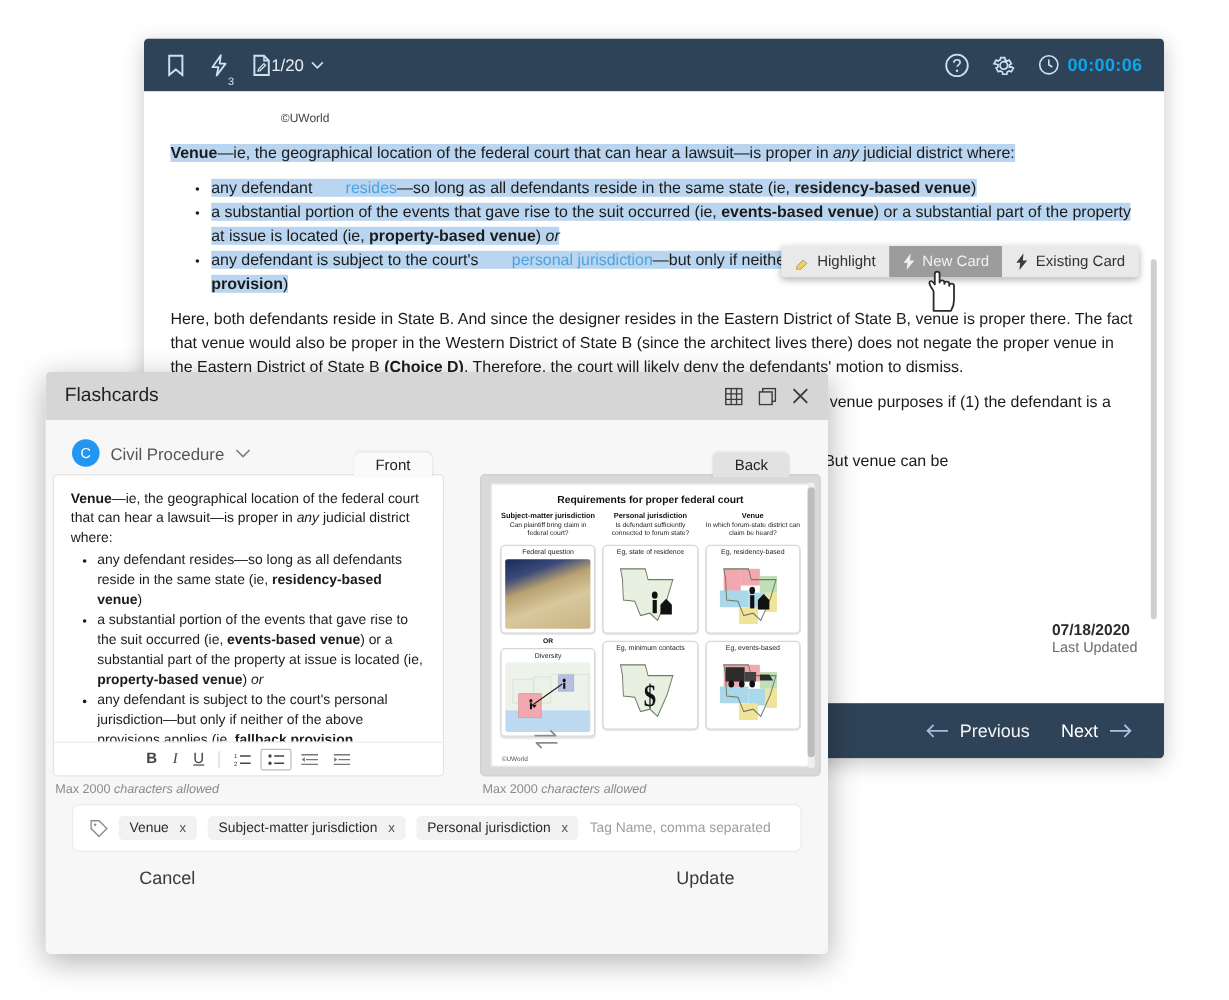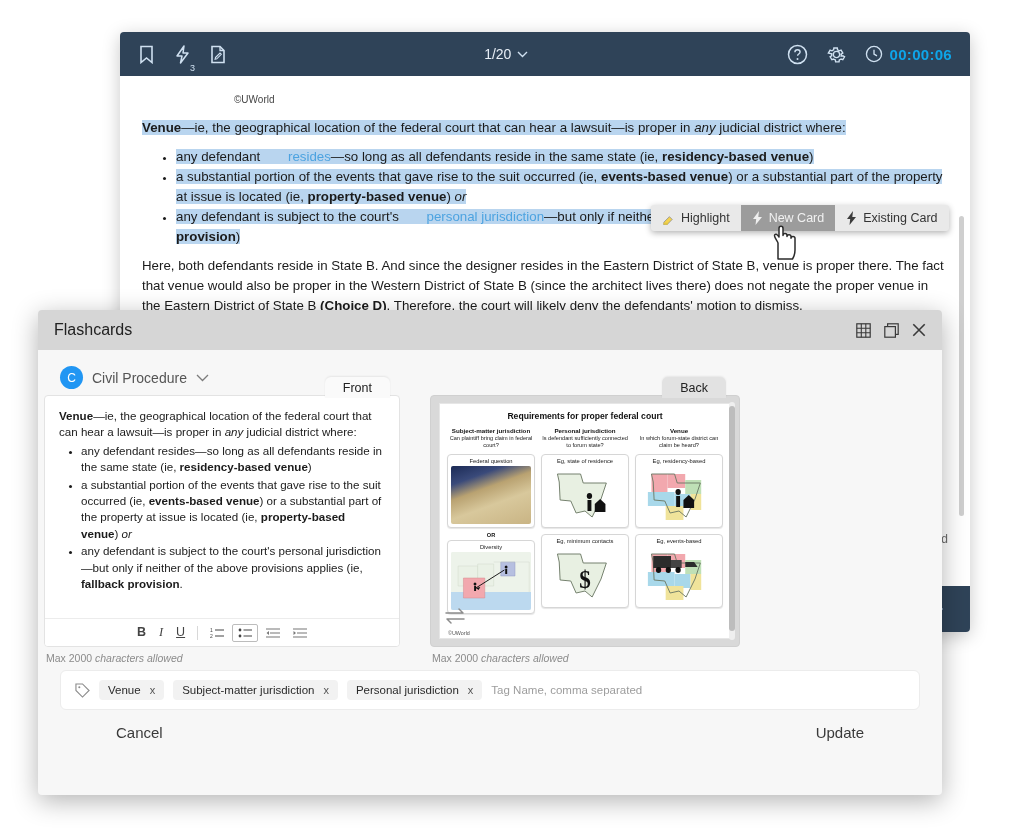--- a/index.html
+++ b/index.html
@@ -21,21 +21,21 @@
     box-shadow: 0 4px 18px rgba(0,0,0,.22);
     overflow: hidden;
   }
   .qheader {
     height: 44px; background: #2f4358;
     display: flex; align-items: center;
     padding: 0 18px;
     color: #cfe0f0;
   }
   .qh-left { display: flex; align-items: center; gap: 20px; }
-  .qh-center { flex: 1; display: flex; justify-content: center; align-items: center; gap:6px;
+  .qh-center { flex: 1; display: flex; align-items: center; gap:6px;
                color: #e7eef6; font-size: 14px; }
   .qh-right { display: flex; align-items: center; gap: 18px; }
   .qh-timer { display:flex; align-items:center; gap:7px; color:#0ea5e9; font-size:15px; font-weight:bold; letter-spacing:.3px;}
   .ic { display:inline-block; line-height:0; }
   .ic svg { display:block; }
   .lightning-badge { position: relative; }
   .lightning-badge .sub {
     position: absolute; right: -5px; bottom: -4px;
     font-size: 9px; color: #cfe0f0; font-family:"Liberation Sans", sans-serif;
   }
@@ -78,21 +78,21 @@
     border-radius: 3px; box-shadow: 0 2px 6px rgba(0,0,0,.3);
     overflow:hidden; font-size: 12.5px; color:#333;align-items:center;
   }
   .ctxmenu .item { display:flex; align-items:center; gap:6px; padding: 6px 11px; cursor:pointer; }
   .ctxmenu .item.active { background:#9c9c9c; color:#f1f1f1; }
   .cursor-hand { position:absolute; left: 769px; top: 223px; width: 32px; height: 40px; pointer-events:none; }
 
   
   .dialog {
     position:absolute; left: 38px; top: 310px;
-    width: 904px; height: 485px;
+    width: 652px; height: 485px;
     background: #f7f7f7;
     border-radius: 4px;
     box-shadow: 0 6px 26px rgba(0,0,0,.30);
     overflow: hidden;
   }
   .dlg-header {
     height: 40px; background: #d6d6d6;
     display:flex; align-items:center; padding: 0 16px;
   }
   .dlg-title { font-size: 16px; color:#222; flex:1; }
@@ -114,21 +114,21 @@
   .card-col.front { width: 356px; }
   .card-col.back { width: 310px; margin-left: 30px; }
 
   .tab {
     position:absolute; top: -18px; z-index:3;
     background:#f7f7f7; border-radius:6px 6px 0 0;
     padding: 4px 18px 3px 18px; font-size: 12.5px; color:#222;
     box-shadow: 0 -1px 2px rgba(0,0,0,.07);
   }
   .card-col.front .tab { right: 10px; background:#fafafa; }
-  .card-col.back .tab { right: 14px; background:#e2e2e2; }
+  .card-col.back .tab { right: 26px; background:#e2e2e2; }
 
   .card-box {
     background:#fff; border:1px solid #e3e3e3; border-radius:4px;
     height: 252px; overflow:hidden; position:relative;
   }
   .card-col.back .card-box { background:#d9d9d9; border-color:#d0d0d0; }
 
   .card-text {
     padding: 12px 14px 0 14px; font-size: 11.6px; line-height: 16.4px; color:#1b1b1b;
   }

